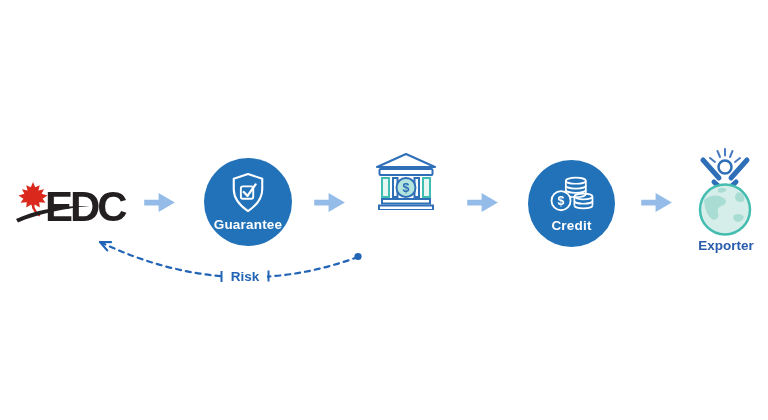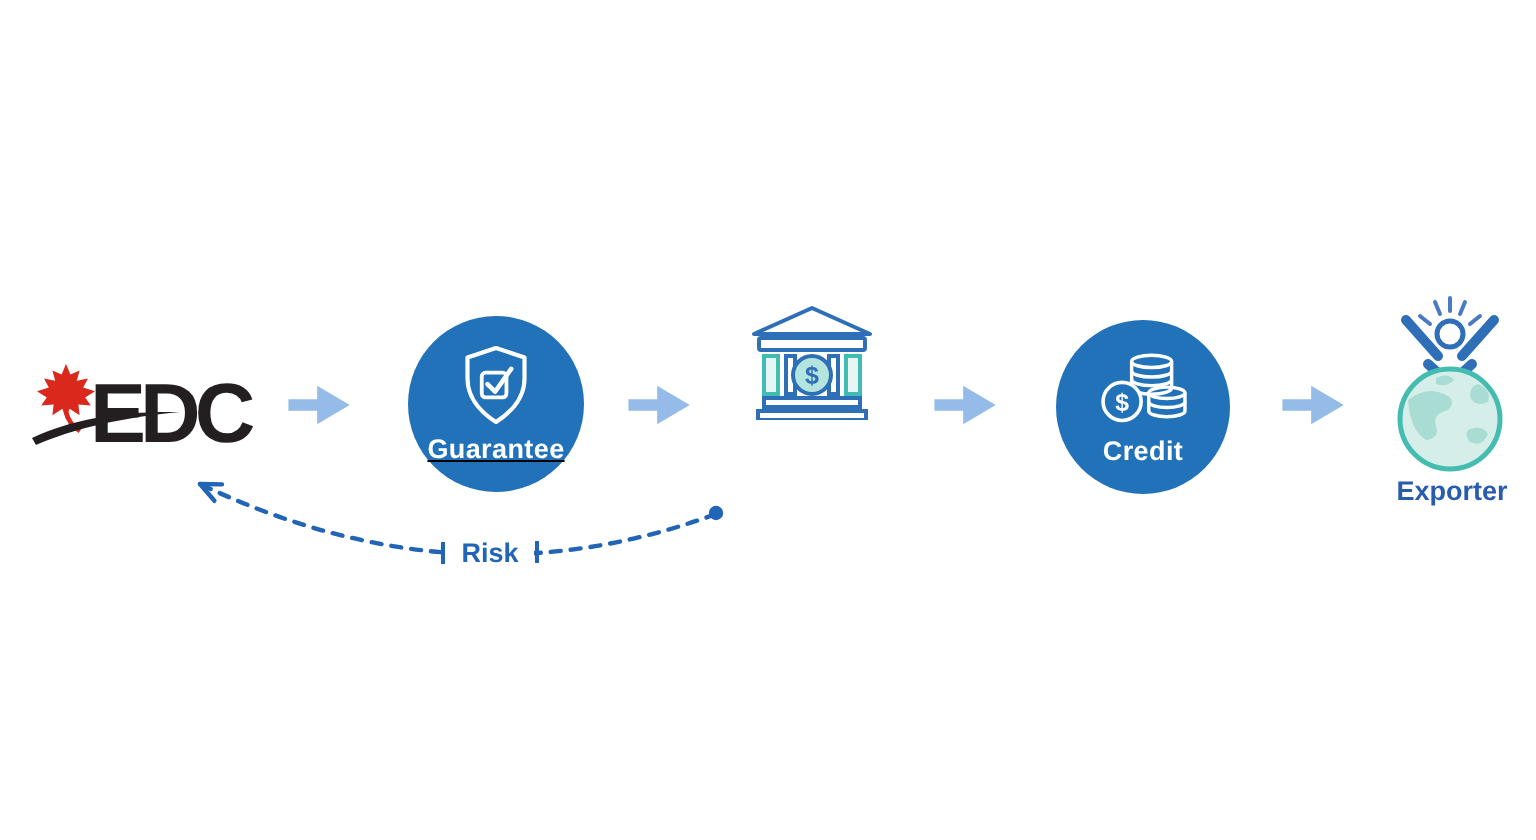--- a/index.html
+++ b/index.html
@@ -52,21 +52,21 @@
     <path fill="#da291c" d="M21 2 L23.2 7.2 L27.8 5.2 L26.4 10.4 L32 9.2 L29.6 13.8 L35.5 15.6 L30.6 18.8 L33.4 22.8 L27.2 22.2 L27.8 27.6 L22.8 24.4 L21 29.5 L19.2 24.4 L14.2 27.6 L14.8 22.2 L8.6 22.8 L11.4 18.8 L6.5 15.6 L12.4 13.8 L10 9.2 L15.6 10.4 L14.2 5.2 L18.8 7.2 Z"></path>
     <path fill="none" stroke="#da291c" stroke-width="2.4" d="M21 26 C 22 30, 24.5 33.5, 28 35.5"></path>
     <text x="33" y="41" font-size="42" fill="#231f20">EDC</text>
     <path fill="#231f20" d="M4 39 C 24 29.5, 48 25.5, 78 26 C 50 28.5, 24 34.5, 6 42.5 Z"></path>
   </svg>
 
   <svg class="flow-arrow" style="left:144px; top:191px;" viewBox="0 0 34 24">
     <path fill="#95bce8" d="M0 9 h15 v-7 l17 10 -17 10 v-7 H0 z"></path>
   </svg>
 
-  <div class="node-circle" style="left:204px; top:158px;text-decoration:underline;">
+  <div class="node-circle" style="left:204px; top:158px;">
     <svg width="38" height="42" viewBox="0 0 40 44">
       <path d="M20 2 L35 7 V18 C35 30 26 37 20 41 C14 37 5 30 5 18 V7 Z" fill="none" stroke="#ffffff" stroke-width="2.2" stroke-linejoin="round"></path>
       <rect x="12.5" y="15" width="13" height="13" rx="2" fill="none" stroke="#ffffff" stroke-width="2"></rect>
       <polyline points="15.5,21 19.5,25 28,13" fill="none" stroke="#ffffff" stroke-width="2.4" stroke-linecap="round" stroke-linejoin="round"></polyline>
     </svg>
     <span class="circle-label">Guarantee</span>
   </div>
 
   <svg class="flow-arrow" style="left:314px; top:191px;" viewBox="0 0 34 24">
     <path fill="#95bce8" d="M0 9 h15 v-7 l17 10 -17 10 v-7 H0 z"></path>

